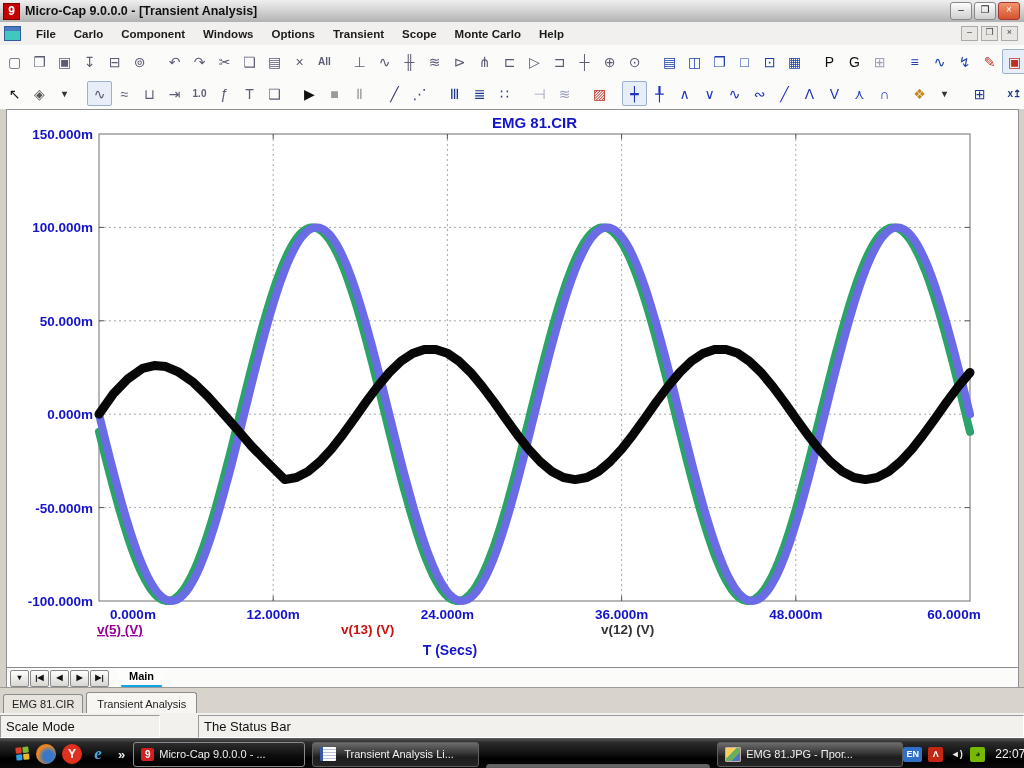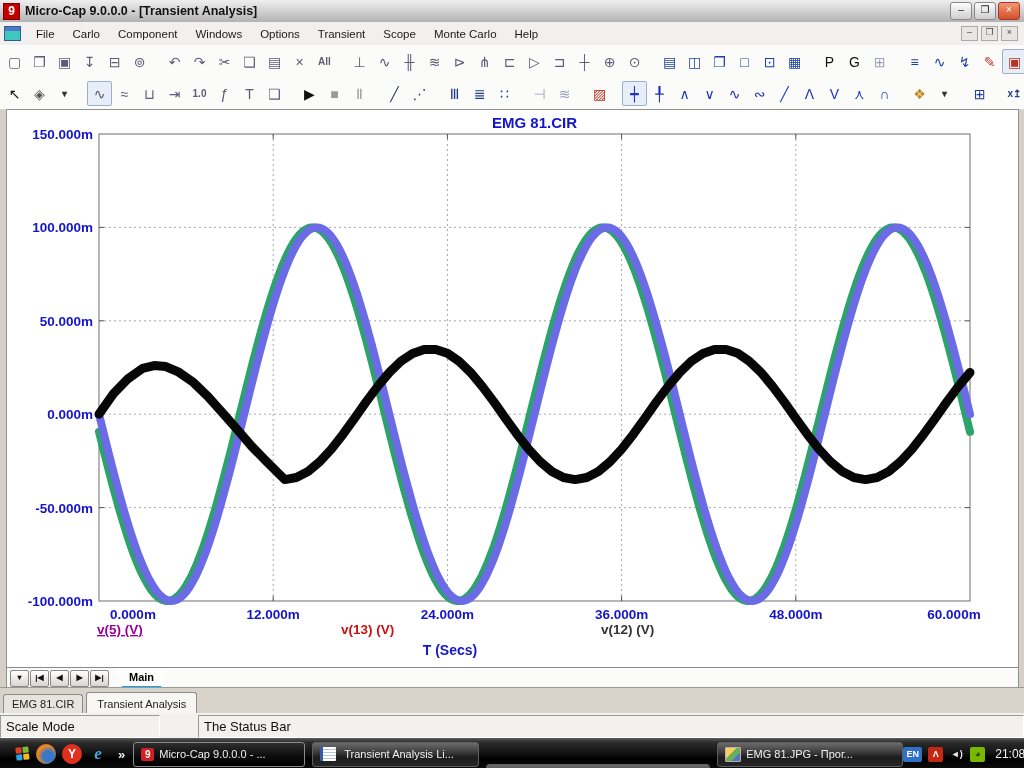--- a/index.html
+++ b/index.html
@@ -17,21 +17,21 @@
   .wbtn{width:20px;height:16px;border:1px solid #888;border-radius:3px;
     background:linear-gradient(#fdfdfd,#cfcfcf);font-size:10px;line-height:14px;
     text-align:center;color:#222;}
   .wbtn.close{background:linear-gradient(#f2966e,#d4512c);color:#fff;border-color:#a33;}
 
   
   #menubar{position:absolute;left:0;top:22px;width:1024px;height:23px;background:#f1f0ee;
     border-bottom:1px solid #d7d5d0;display:flex;align-items:center;font-size:11.5px;color:#1a1a1a;}
   #mdi-doc-icon{width:15px;height:13px;margin:0 6px 0 4px;border:1px solid #335a9a;
     background:linear-gradient(#4a7ac0 0 4px,#3fc8c0 4px);}
-  .menu-item{padding:3px 9px;cursor:default;}
+  .menu-item{padding:3px 9px;cursor:default;font-weight:bold;}
   .mdibtns{margin-left:auto;display:flex;gap:3px;padding-right:6px;}
   .mbtn{width:15px;height:13px;border:1px solid #aaa;background:#e8e6e2;font-size:9px;
     line-height:11px;text-align:center;color:#444;}
 
   
   .toolbar{position:absolute;left:0;width:1024px;background:#fbfbfa;display:flex;
     align-items:center;border-bottom:1px solid #d9d7d2;}
   #tb1{top:45px;height:33px;}
   #tb2{top:78px;height:31px;}
   .tb-group{display:flex;align-items:center;padding:0 2px;}
@@ -48,21 +48,21 @@
   #plot-svg{position:absolute;left:0;top:0;}
 
   
   #sheet-nav{position:absolute;left:0;bottom:0;width:100%;height:20px;background:#fbfbfa;
     border-top:1px solid #8a8a8a;display:flex;align-items:center;}
   .navb{width:17px;height:15px;margin-left:1px;border:1px solid #888;border-radius:2px;
     background:linear-gradient(#fff,#d8d6d0);font-size:8px;line-height:13px;text-align:center;
     color:#111;font-weight:bold;}
   #main-tab{margin-left:6px;height:17px;padding:0 14px;background:#fdfdfc;
     clip-path:polygon(0 0,100% 0,calc(100% - 7px) 100%,7px 100%);
-    font-size:11px;font-weight:bold;color:#000;line-height:16px;border-bottom:1px solid #0ea5e9;}
+    font-size:11px;font-weight:bold;color:#000;line-height:16px;border-bottom:4px solid #0ea5e9;}
 
   
   #doctabs{position:absolute;left:0;top:687px;width:1024px;height:26px;background:#d8d4cc;
     border-top:1px solid #9a9a9a;display:flex;align-items:flex-end;}
   .dtab{font-size:11px;color:#222;border:1px solid #8c8c8c;border-bottom:none;
     border-radius:3px 3px 0 0;padding:3px 8px 4px 8px;background:#e7e4dd;margin-left:3px;}
   .dtab.active{background:#f7f6f3;padding:5px 10px 5px 10px;position:relative;top:1px;}
 
   
   #statusbar{position:absolute;left:0;top:713px;width:1024px;height:25px;background:#f2f1ee;
@@ -369,17 +369,17 @@
         <div class="tkb" style="width: 170px;">
           <span class="tkicon" style="width: 14px; height: 13px; border-radius: 1px; background: linear-gradient(135deg, rgb(248, 208, 96) 0px, rgb(248, 208, 96) 40%, rgb(104, 176, 96) 40%, rgb(104, 176, 96) 70%, rgb(72, 120, 192) 70%); border: 1px solid rgb(204, 170, 170);"></span>
           <span class="lbl">EMG 81.JPG - Прог...</span>
         </div>
       </div>
     <div id="tray">
       <span id="en-badge">EN</span>
       <span class="trico" style="background:#c42814;">Λ</span>
       <span class="trico" style="color:#e8e8e8;background:transparent;">◄)</span>
       <span class="trico" style="background:#76b900;color:#274200;">◕</span>
-      <span id="clock">21:08</span>
+      <span id="clock">22:07</span>
     </div>
   </div>
 
 </div>
 
 </body></html>

